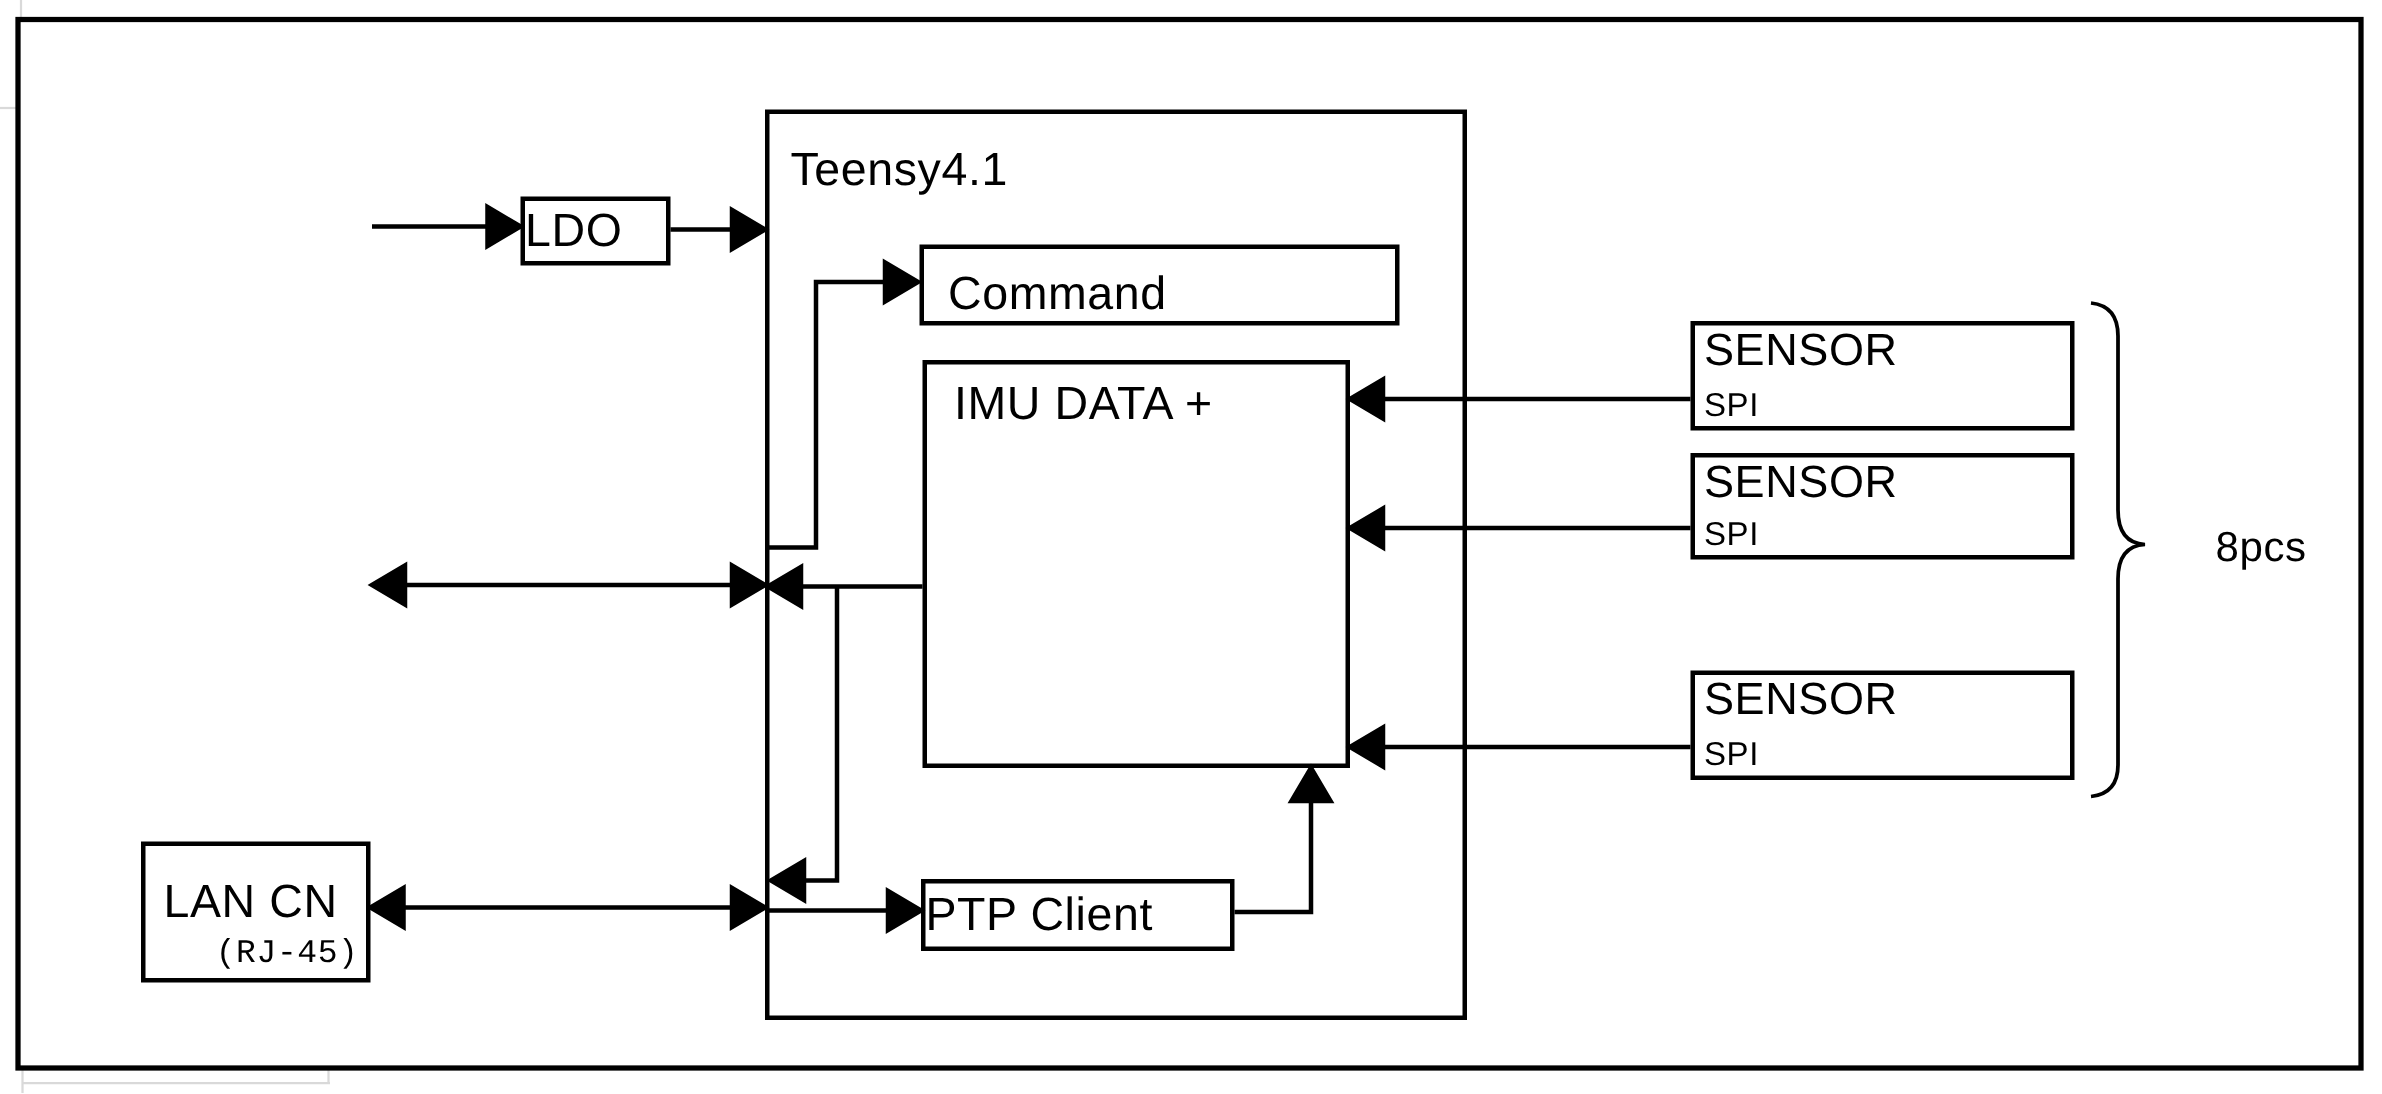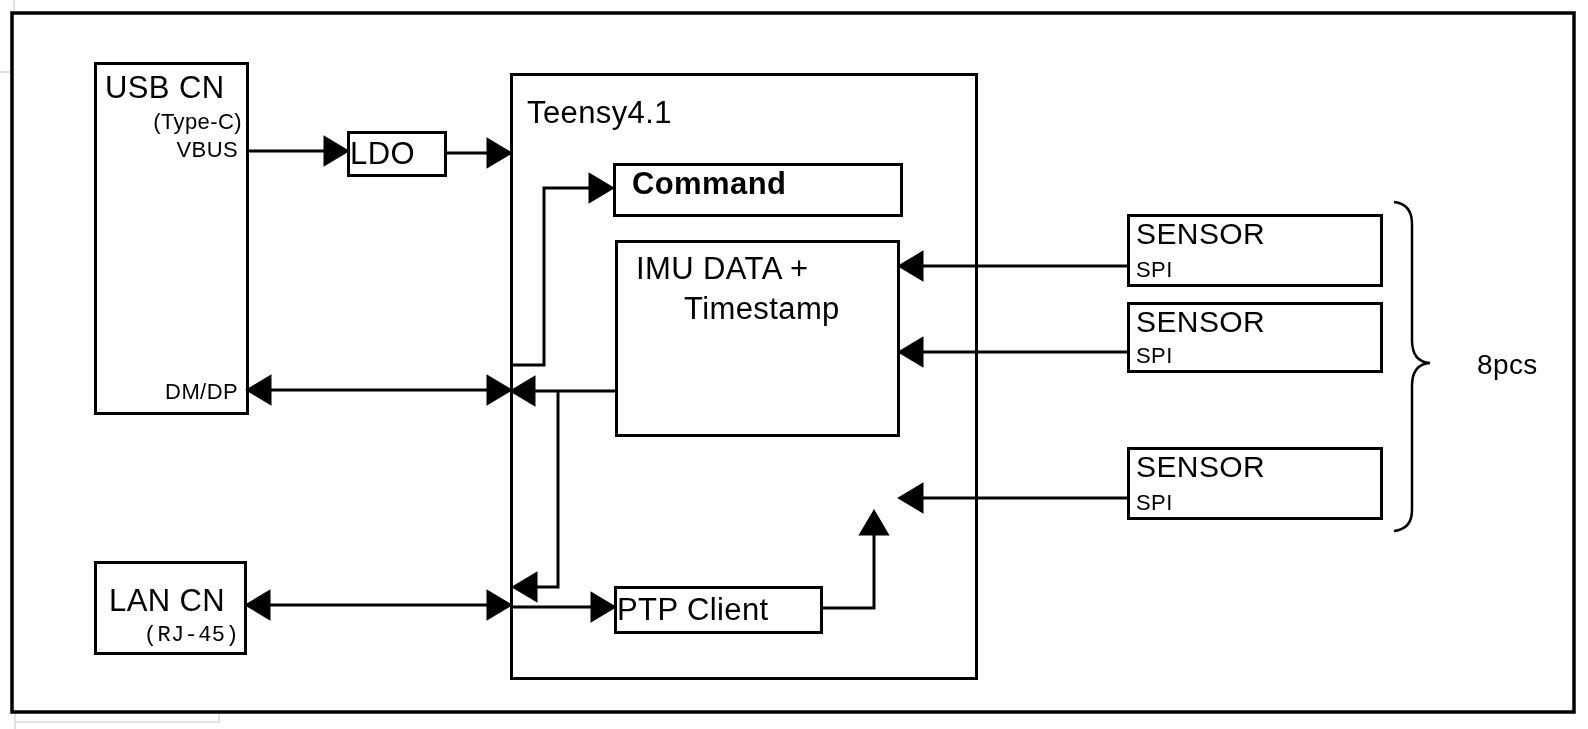--- a/index.html
+++ b/index.html
@@ -17,42 +17,35 @@
   #teensy-box{z-index:1;}
   .node{z-index:2;}
   .lbl{z-index:3;}
   #brace-note{position:absolute;font-size:28px;letter-spacing:0.4px;z-index:4;}
 </style>
 </head>
 <body>
 
 <div class="stage">
 
-  <div class="box node" id="usb-box" style="left:94px;top:62px;width:155px;height:353px;">
-    <span class="lbl lbl-big" style="left:8px;top:5px;">USB CN</span>
-    <span class="lbl lbl-small right" style="right:4px;top:44px;">(Type-C)</span>
-    <span class="lbl lbl-small right" style="right:8px;top:72px;">VBUS</span>
-    <span class="lbl lbl-small right" style="right:8px;top:314px;">DM/DP</span>
-  </div>
 
   <div class="box node" id="ldo-box" style="left:347px;top:131px;width:100px;height:46px;display:flex;align-items:center;justify-content:flex-start;">
     <span class="lbl-big" style="letter-spacing:0.4px;">LDO</span>
   </div>
 
   <div class="box" id="teensy-box" style="left:510px;top:73px;width:468px;height:607px;">
     <span class="lbl lbl-big" style="left:14px;top:3px;margin-top:16px;">Teensy4.1</span>
   </div>
 
-  <div class="box node" id="command-box" style="left:613px;top:163px;width:290px;height:54px;display:flex;align-items:flex-start;font-weight:bold;">
+  <div class="box node" id="command-box" style="left:613px;top:163px;width:320px;height:54px;display:flex;align-items:flex-end;">
     <span class="lbl-big" style="margin-left:16px;letter-spacing:0.4px;">Command</span>
   </div>
 
-  <div class="box node" id="imu-box" style="left:615px;top:240px;width:285px;height:197px;">
+  <div class="box node" id="imu-box" style="left:615px;top:240px;width:285px;height:272px;">
     <span class="lbl lbl-big" style="left:18px;top:8px;">IMU DATA +</span>
-    <span class="lbl lbl-big" style="left:66px;top:48px;">Timestamp</span>
   </div>
 
   <div class="box node" id="ptp-box" style="left:614px;top:586px;width:209px;height:48px;display:flex;align-items:center;">
     <span class="lbl-big" style="letter-spacing:0.4px;">PTP Client</span>
   </div>
 
   <div class="box node" id="lan-box" style="left:94px;top:561px;width:153px;height:94px;">
     <span class="lbl lbl-big" style="left:12px;top:3px;margin-top:16px;">LAN CN</span>
     <span class="lbl lbl-small right" style="right:5px;top:59px;font-family:Liberation Mono, monospace;">(RJ-45)</span>
   </div>

